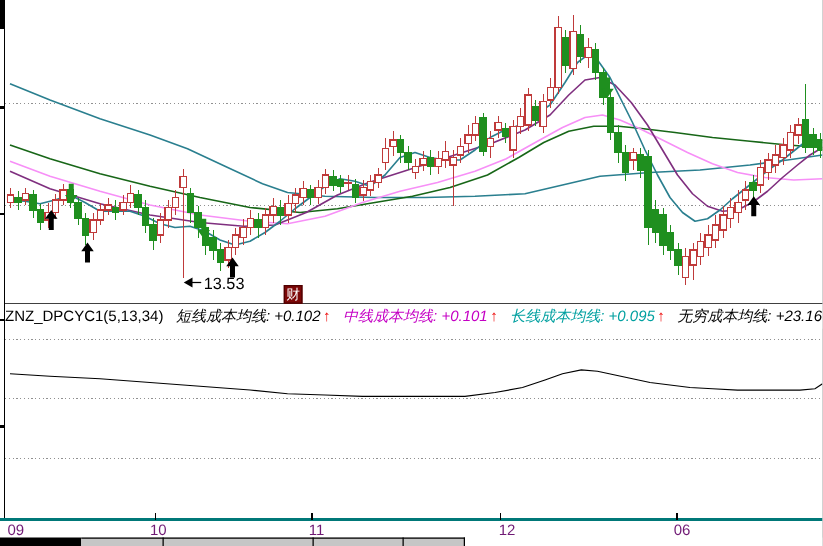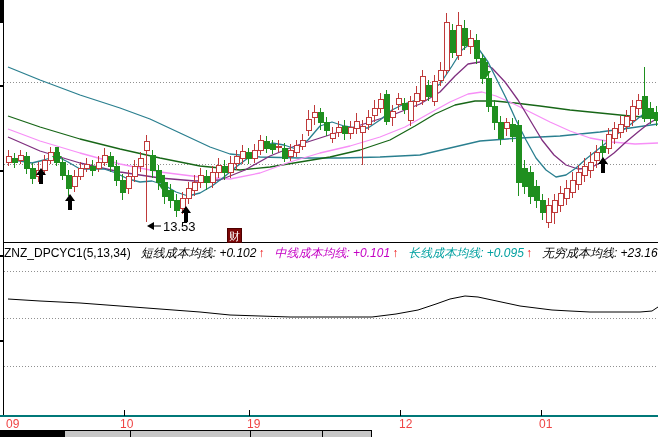--- a/index.html
+++ b/index.html
@@ -5,21 +5,21 @@
   html,body{margin:0;padding:0;background:#888;}
   .screen{position:relative;width:658px;height:437px;background:#fff;overflow:hidden;
           font-family:"Liberation Sans","DejaVu Sans",sans-serif;padding-left:20px;}
   svg{position:absolute;left:0;top:0;}
   .indbar{position:absolute;left:4px;top:243px;width:654px;height:20px;background:#fff;
           display:flex;align-items:center;white-space:nowrap;overflow:hidden;
           font-size:12px;color:#000;}
   .formula{margin-right:6px;}
   .ser{margin-left:4px;font-style:italic;}
   .arr{margin:0 6px 0 2px;font-weight:bold;}
-  .mlabel{position:absolute;top:417px;font-size:12px;color:#ef4444;}
+  .mlabel{position:absolute;top:417px;font-size:12px;color:#701a75;}
   #event-icon{position:absolute;left:227px;top:228px;width:15px;height:15px;background:#7c0606;
           color:#fff;font-size:11px;line-height:15px;text-align:center;border:1px solid #4d0000;
           box-sizing:border-box;}
   #scrollbar{position:absolute;left:0;top:430px;width:658px;height:7px;background:#fff;}
   #sb-thumb{position:absolute;top:0;height:7px;background:#000;}
   #sb-track{position:absolute;top:0;height:7px;background:#c6c6c6;border-top:1px solid #000;
           border-right:1px solid #000;box-sizing:border-box;}
   .sb-div{position:absolute;top:0;width:1px;height:7px;background:#000;}
 </style>
 </head>
@@ -507,23 +507,23 @@
   <div class="indbar">
     <span class="formula">ZNZ_DPCYC1(5,13,34)</span>
     <span id="series-container"><span class="ser" style="color: rgb(0, 0, 0);">短线成本均线: +0.102</span><span class="arr" style="color: rgb(238, 17, 17);">↑</span><span class="ser" style="color: rgb(196, 0, 196);">中线成本均线: +0.101</span><span class="arr" style="color: rgb(238, 17, 17);">↑</span><span class="ser" style="color: rgb(0, 160, 160);">长线成本均线: +0.095</span><span class="arr" style="color: rgb(238, 17, 17);">↑</span><span class="ser" style="color: rgb(0, 0, 0);">无穷成本均线: +23.16</span></span>
   </div>
 
   <div id="event-icon" style="left: 227px; top: 228px; background: rgb(124, 6, 6); color: rgb(255, 255, 255);">财</div>
 
   <div id="axis-labels">
       <span class="mlabel" style="left: 6px;">09</span>
       <span class="mlabel" style="left: 120px; text-align: center;">10</span>
-      <span class="mlabel" style="left: 247px;">19</span>
+      <span class="mlabel" style="left: 247px;">11</span>
       <span class="mlabel" style="left: 399px;">12</span>
-      <span class="mlabel" style="left: 539px;">01</span>
+      <span class="mlabel" style="left: 539px;">06</span>
     </div>
 
   <div id="scrollbar">
     <div id="sb-thumb" style="left: 0px; width: 65px;"></div>
     <div id="sb-track" style="left: 65px; width: 307px;"></div>
   <div class="sb-div" style="left: 130px;"></div>
       <div class="sb-div" style="left: 250px;"></div>
       <div class="sb-div" style="left: 322px;"></div>
     </div>
 </div>

